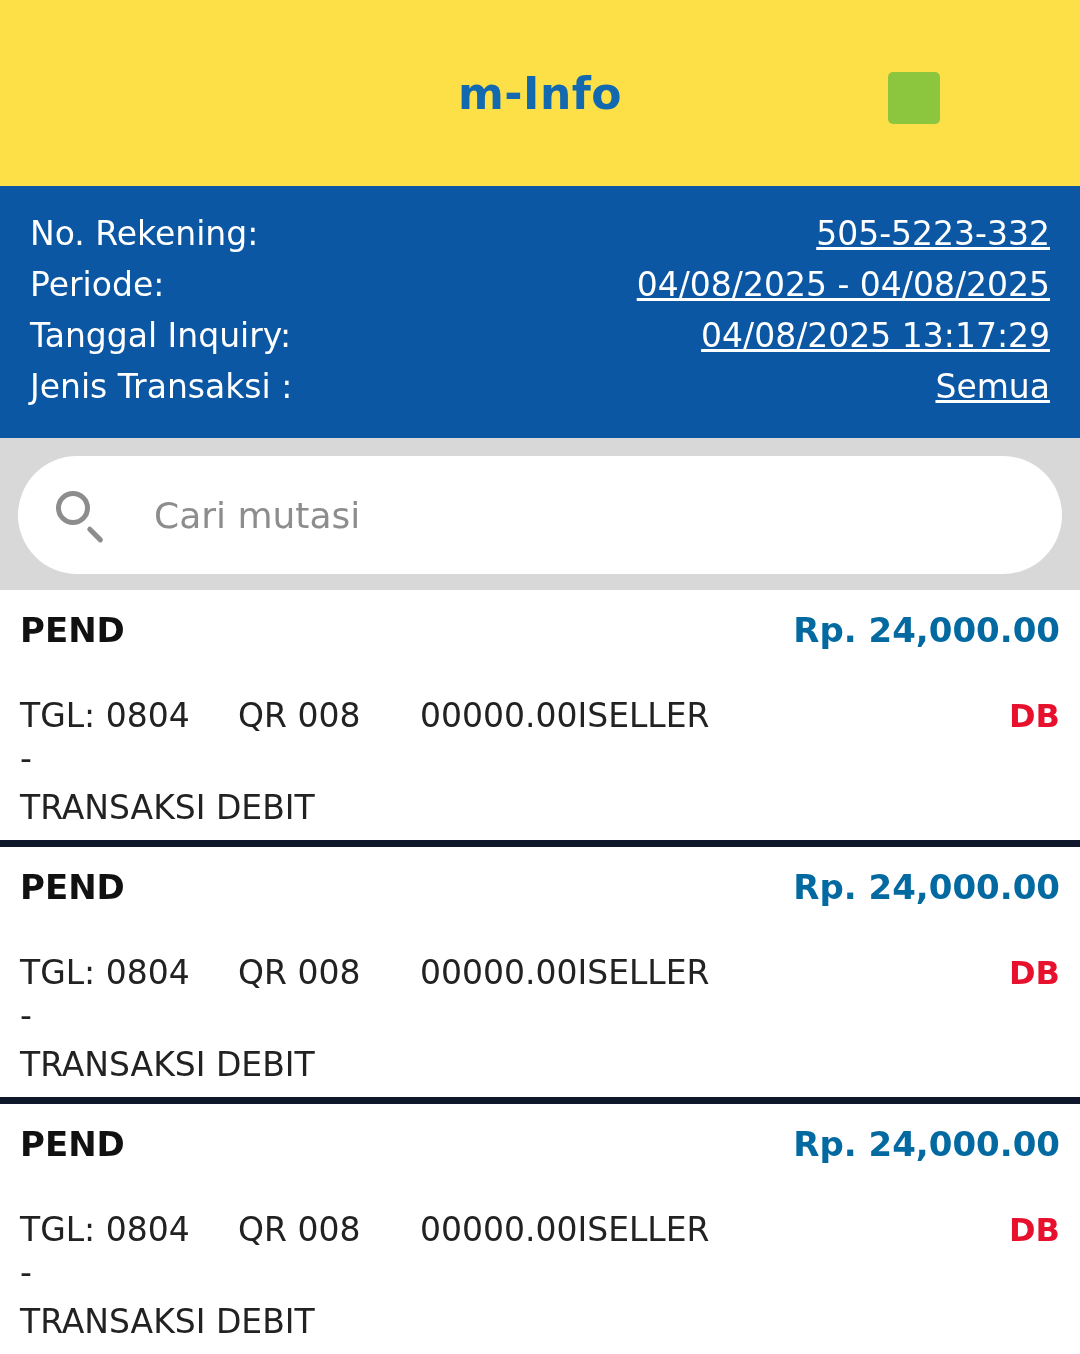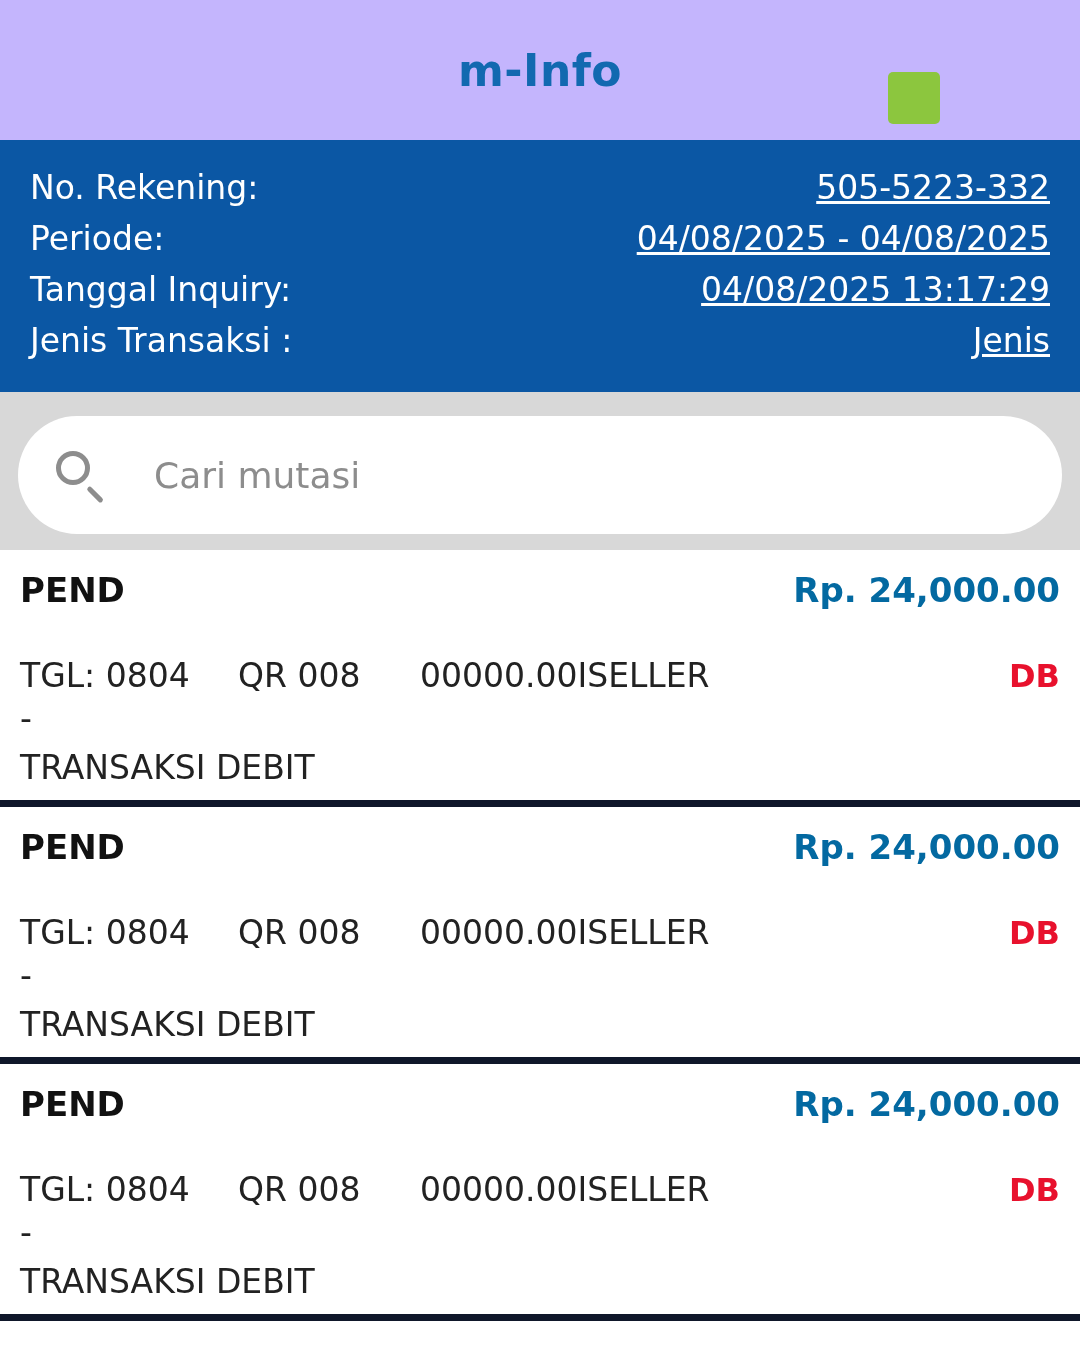--- a/index.html
+++ b/index.html
@@ -16,22 +16,22 @@
   .app {
     width: 1080px;
     height: 1354px;
     position: relative;
     display: flex;
     flex-direction: column;
   }
 
   
   .topbar {
-    height: 140px;
-    background: #c4b5fd;
+    height: 186px;
+    background: #fde047;
     display: flex;
     align-items: center;
     justify-content: center;
     position: relative;
     flex: none;
   }
   .topbar-title {
     font-size: 44px;
     color: #1269b0;
     font-weight: 600;
@@ -61,21 +61,21 @@
     font-size: 33px;
     line-height: 51px;
     white-space: nowrap;
   }
   .info-label { font-weight: 400; text-align: center; }
   .info-value { font-weight: 400; text-decoration: underline; }
 
   
   .search-wrap {
     background: #d8d8d8;
-    padding: 24px 18px 16px 18px;
+    padding: 18px 18px 16px 18px;
     flex: none;
   }
   .search-box {
     background: #ffffff;
     border-radius: 60px;
     height: 118px;
     display: flex;
     align-items: center;
     padding: 0 34px;
     box-sizing: border-box;
@@ -190,21 +190,21 @@
     <div class="info-row">
       <span class="info-label">Periode:</span>
       <span class="info-value">04/08/2025 - 04/08/2025</span>
     </div>
     <div class="info-row">
       <span class="info-label">Tanggal Inquiry:</span>
       <span class="info-value">04/08/2025 13:17:29</span>
     </div>
     <div class="info-row">
       <span class="info-label">Jenis Transaksi :</span>
-      <span class="info-value">Jenis</span>
+      <span class="info-value">Semua</span>
     </div>
   </div>
 
   <div class="search-wrap">
     <div class="search-box">
       <span class="search-icon">
         <span class="circle"></span>
         <span class="handle"></span>
       </span>
       <input class="search-input" type="text" value="" placeholder="Cari mutasi" style="">

